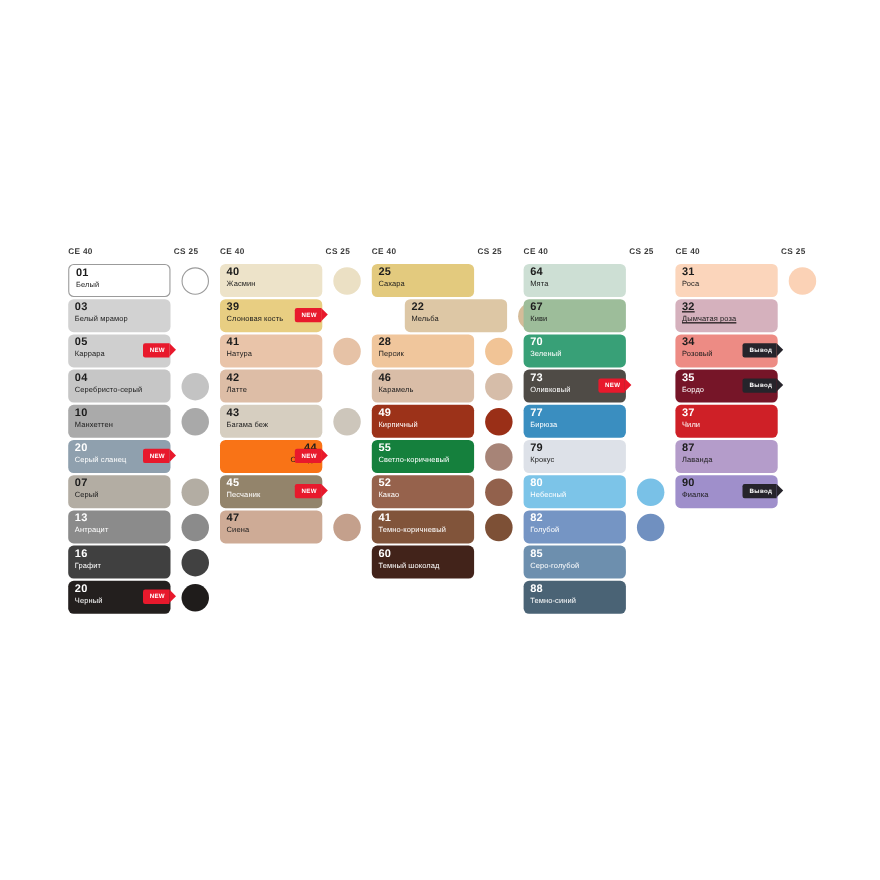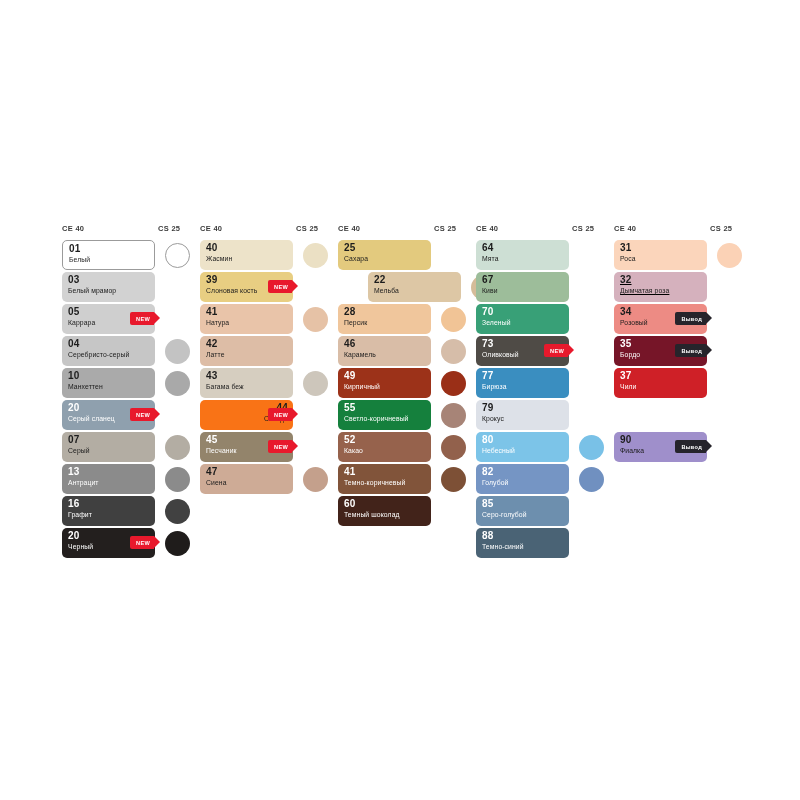--- a/index.html
+++ b/index.html
@@ -562,20 +562,24 @@
             <div class="circle-slot"></div>
           </div>
           <div class="swatch-row">
             <div class="swatch" style="background: rgb(207, 32, 39);">
               <div class="sw-code light-text">37</div>
               <div class="sw-name light-text">Чили</div>
             </div>
             <div class="circle-slot"></div>
           </div>
           <div class="swatch-row">
+            <div class="swatch" style="background: rgb(180, 156, 202);">
+              <div class="sw-code dark-text">87</div>
+              <div class="sw-name dark-text">Лаванда</div>
+            </div>
             <div class="circle-slot"></div>
           </div>
           <div class="swatch-row">
             <div class="swatch" style="background: rgb(159, 143, 203);">
               <div class="sw-code dark-text">90</div>
               <div class="sw-name dark-text">Фиалка</div>
               <div class="badge vyvod">
                 <span class="badge-label">Вывод</span>
               </div>
             </div>

